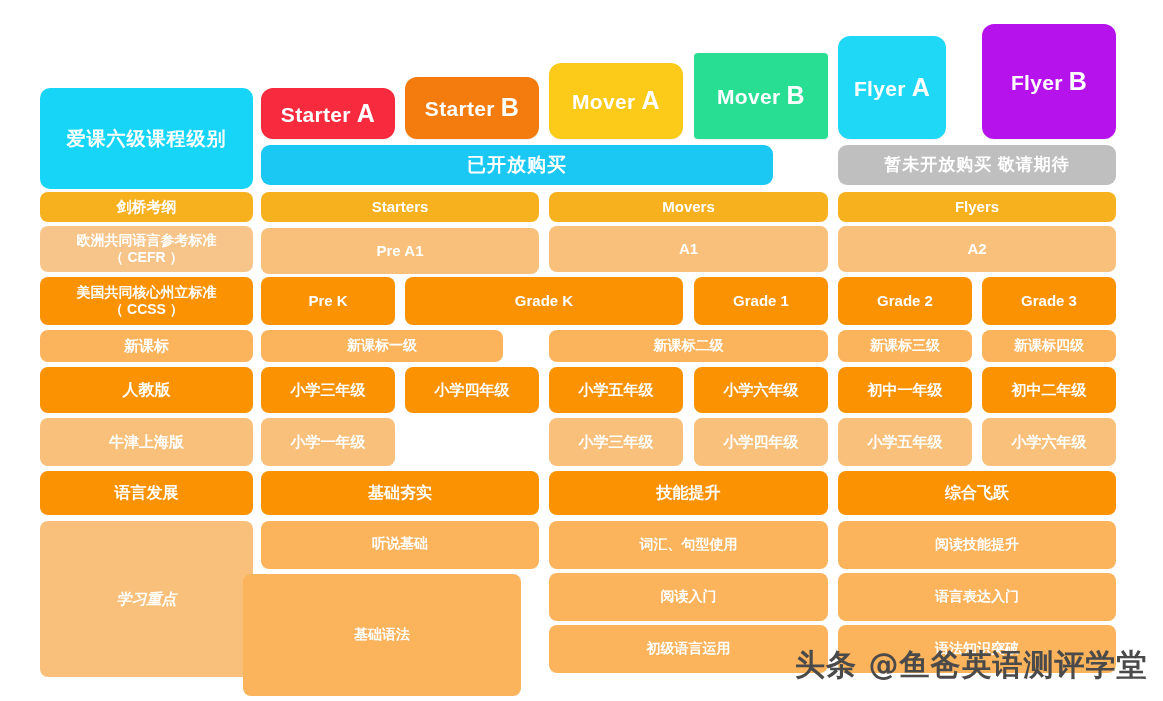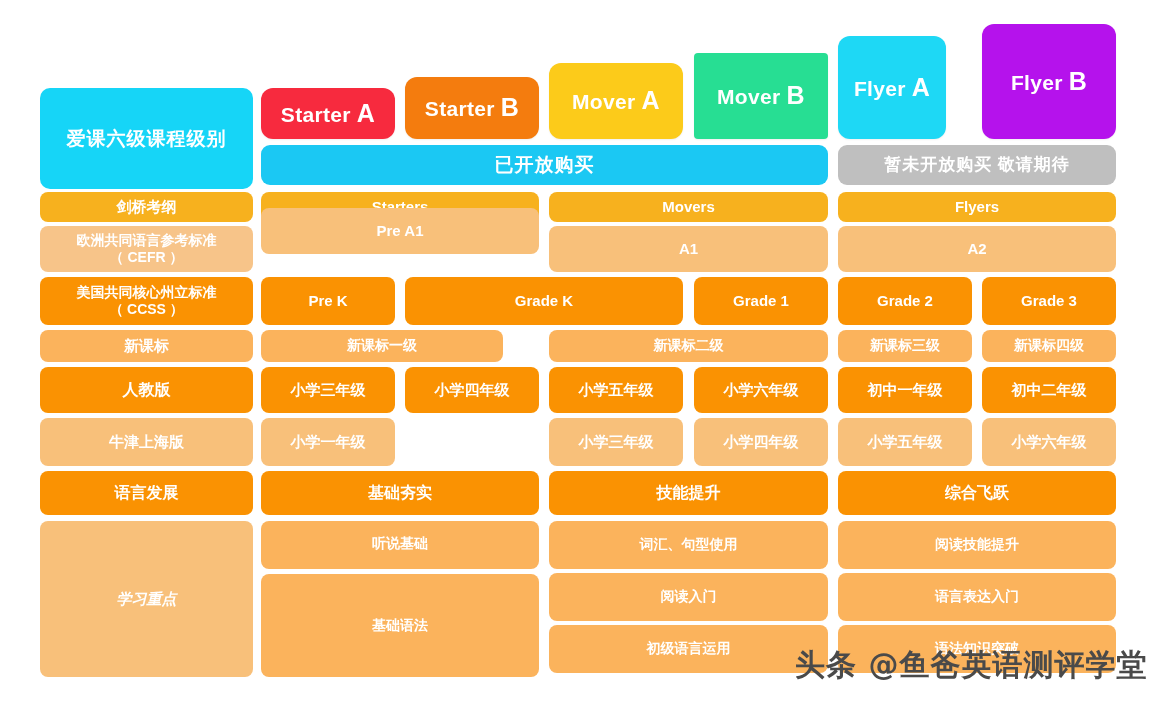--- a/index.html
+++ b/index.html
@@ -82,29 +82,29 @@
 <body>
 
 <div id="board">
     <div class="cell lvl" style="left: 261px; top: 88px; width: 134px; height: 51px; background: rgb(247, 42, 62); border-radius: 12px;"><span>Starter <span class="b">A</span></span></div>
     <div class="cell lvl" style="left: 405px; top: 77px; width: 134px; height: 62px; background: rgb(244, 124, 14); border-radius: 12px;"><span>Starter <span class="b">B</span></span></div>
     <div class="cell lvl" style="left: 549px; top: 63px; width: 134px; height: 76px; background: rgb(252, 203, 26); border-radius: 12px;"><span>Mover <span class="b">A</span></span></div>
     <div class="cell lvl" style="left: 694px; top: 53px; width: 134px; height: 86px; background: rgb(39, 222, 147); border-radius: 4px;"><span>Mover <span class="b">B</span></span></div>
     <div class="cell lvl" style="left: 838px; top: 36px; width: 108px; height: 103px; background: rgb(30, 216, 245); border-radius: 12px;"><span>Flyer <span class="b">A</span></span></div>
     <div class="cell lvl" style="left: 982px; top: 24px; width: 134px; height: 115px; background: rgb(181, 18, 236); border-radius: 12px;"><span>Flyer <span class="b">B</span></span></div>
     <div class="cell title-cell" style="left: 40px; top: 88px; width: 213px; height: 101px; border-radius: 10px;">爱课六级课程级别</div>
-    <div class="cell avail-open" style="left: 261px; top: 145px; width: 567px; height: 40px; background: rgb(27, 200, 243);">已开放购买</div>
+    <div class="cell avail-open" style="left: 261px; top: 145px; width: 512px; height: 40px; background: rgb(27, 200, 243);">已开放购买</div>
     <div class="cell avail-closed" style="left: 838px; top: 145px; width: 278px; height: 40px; background: rgb(191, 191, 191);">暂未开放购买  敬请期待</div>
     <div class="cell c-amber lbl" style="left: 40px; top: 192px; width: 213px; height: 30px;">剑桥考纲</div>
     <div class="cell c-amber val" style="left: 261px; top: 192px; width: 278px; height: 30px;">Starters</div>
     <div class="cell c-amber val" style="left: 549px; top: 192px; width: 279px; height: 30px;">Movers</div>
     <div class="cell c-amber val" style="left: 838px; top: 192px; width: 278px; height: 30px;">Flyers</div>
     <div class="cell c-tan lbl-sm" style="left: 40px; top: 226px; width: 213px; height: 46px;">欧洲共同语言参考标准
 （ CEFR ）</div>
-    <div class="cell c-orange-l val" style="left: 261px; top: 208px; width: 278px; height: 46px;">Pre A1</div>
+    <div class="cell c-orange-l val" style="left: 261px; top: 228px; width: 278px; height: 46px;">Pre A1</div>
     <div class="cell c-orange-l val" style="left: 549px; top: 226px; width: 279px; height: 46px;">A1</div>
     <div class="cell c-orange-l val" style="left: 838px; top: 226px; width: 278px; height: 46px;">A2</div>
     <div class="cell c-orange lbl-sm" style="left: 40px; top: 277px; width: 213px; height: 48px;">美国共同核心州立标准
 （ CCSS ）</div>
     <div class="cell c-orange val" style="left: 261px; top: 277px; width: 134px; height: 48px;">Pre K</div>
     <div class="cell c-orange val" style="left: 405px; top: 277px; width: 278px; height: 48px;">Grade K</div>
     <div class="cell c-orange val" style="left: 694px; top: 277px; width: 134px; height: 48px;">Grade 1</div>
     <div class="cell c-orange val" style="left: 838px; top: 277px; width: 134px; height: 48px;">Grade 2</div>
     <div class="cell c-orange val" style="left: 982px; top: 277px; width: 134px; height: 48px;">Grade 3</div>
     <div class="cell c-orange-m lbl" style="left: 40px; top: 330px; width: 213px; height: 32px;">新课标</div>
@@ -124,21 +124,21 @@
     <div class="cell c-orange-l val" style="left: 549px; top: 418px; width: 134px; height: 48px;">小学三年级</div>
     <div class="cell c-orange-l val" style="left: 694px; top: 418px; width: 134px; height: 48px;">小学四年级</div>
     <div class="cell c-orange-l val" style="left: 838px; top: 418px; width: 134px; height: 48px;">小学五年级</div>
     <div class="cell c-orange-l val" style="left: 982px; top: 418px; width: 134px; height: 48px;">小学六年级</div>
     <div class="cell c-orange val-lg" style="left: 40px; top: 471px; width: 213px; height: 44px;">语言发展</div>
     <div class="cell c-orange val-lg" style="left: 261px; top: 471px; width: 278px; height: 44px;">基础夯实</div>
     <div class="cell c-orange val-lg" style="left: 549px; top: 471px; width: 279px; height: 44px;">技能提升</div>
     <div class="cell c-orange val-lg" style="left: 838px; top: 471px; width: 278px; height: 44px;">综合飞跃</div>
     <div class="cell c-orange-l val" style="left: 40px; top: 521px; width: 213px; height: 156px; font-style: italic;">学习重点</div>
     <div class="cell c-orange-m val-sm" style="left: 261px; top: 521px; width: 278px; height: 48px; font-family: Liberation Mono, monospace;">听说基础</div>
-    <div class="cell c-orange-m val-sm" style="left: 261px; top: 574px; width: 278px; height: 103px;">基础语法</div>
+    <div class="cell c-orange-m val-sm" style="left: 243px; top: 574px; width: 278px; height: 122px;">基础语法</div>
     <div class="cell c-orange-m val-sm" style="left: 549px; top: 521px; width: 279px; height: 48px;">词汇、句型使用</div>
     <div class="cell c-orange-m val-sm" style="left: 549px; top: 573px; width: 279px; height: 48px;">阅读入门</div>
     <div class="cell c-orange-m val-sm" style="left: 549px; top: 625px; width: 279px; height: 48px;">初级语言运用</div>
     <div class="cell c-orange-m val-sm" style="left: 838px; top: 521px; width: 278px; height: 48px;">阅读技能提升</div>
     <div class="cell c-orange-m val-sm" style="left: 838px; top: 573px; width: 278px; height: 48px;">语言表达入门</div>
     <div class="cell c-orange-m val-sm" style="left: 838px; top: 625px; width: 278px; height: 48px;">语法知识突破</div>
     <div id="watermark">头条 @鱼爸英语测评学堂</div>
   </div>
 
 </body></html>

